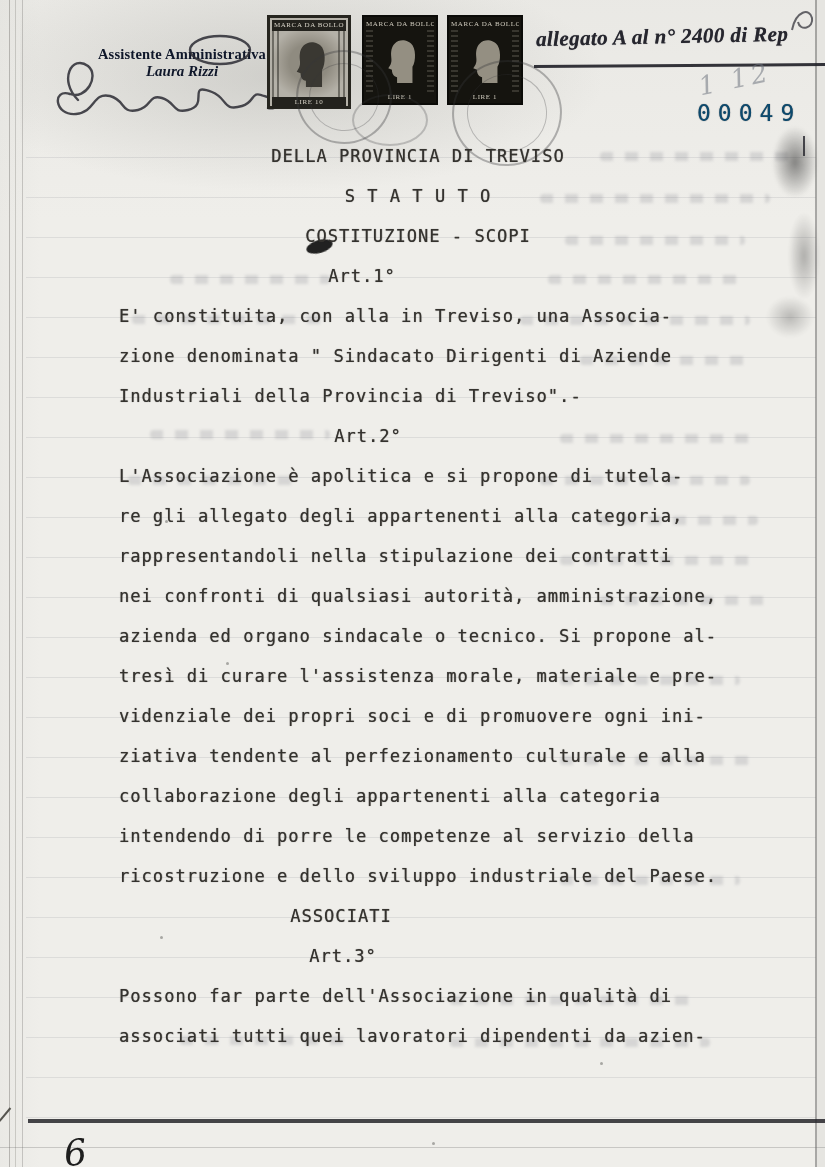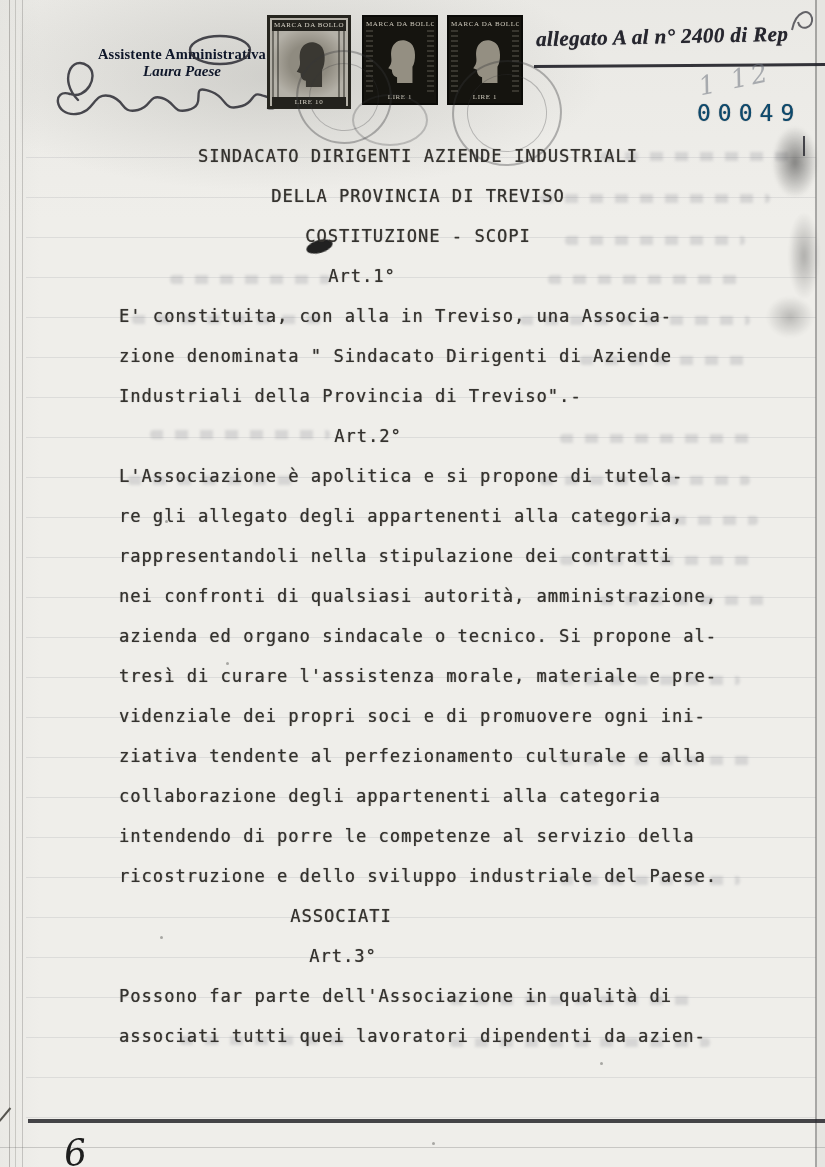--- a/index.html
+++ b/index.html
@@ -120,21 +120,21 @@
 <div class="g" style="left:600px;top:596px;width:170px"></div>
 <div class="g" style="left:560px;top:676px;width:180px"></div>
 <div class="g" style="left:560px;top:756px;width:190px"></div>
 <div class="g" style="left:560px;top:876px;width:180px"></div>
 <div class="g" style="left:450px;top:996px;width:250px"></div>
 <div class="g" style="left:180px;top:1036px;width:170px"></div>
 <div class="g" style="left:450px;top:1038px;width:260px"></div>
 
 <div class="admin-stamp">
   <div class="l1">Assistente Amministrativa</div>
-  <div class="l2">Laura Paese</div>
+  <div class="l2">Laura Rizzi</div>
 </div>
 <svg class="sig" width="250" height="100" viewBox="0 0 250 100">
   <g fill="none" stroke="#2c2c34" stroke-width="2.4" stroke-linecap="round" opacity=".85">
     <ellipse cx="172" cy="20" rx="30" ry="14"></ellipse>
     <path d="M30 70 C10 50 24 24 40 36 C52 46 38 70 22 64 C4 58 6 86 28 84 C48 82 44 62 62 66 C78 70 72 84 90 80 C104 77 100 64 114 68 C128 72 124 84 140 80 C162 75 138 52 164 62 C180 68 174 82 194 76 C208 72 202 60 216 66 L228 70"></path>
     <path d="M222 66 C234 72 230 80 220 78"></path>
   </g>
 </svg>
 
 <div class="stamp light">
@@ -184,22 +184,22 @@
 <div class="ink-blob"></div>
 
 <div class="speck" style="left:210px;top:396px"></div>
 <div class="speck" style="left:165px;top:520px"></div>
 <div class="speck" style="left:226px;top:662px"></div>
 <div class="speck" style="left:160px;top:936px"></div>
 <div class="speck" style="left:600px;top:1062px"></div>
 <div class="speck" style="left:432px;top:1142px"></div>
 
 <div class="doc">
-  <div class="c">SINDACATO DIRIGENTI AZIENDE INDUSTRIALI</div>
   <div class="c">DELLA PROVINCIA DI TREVISO</div>
+  <div class="c">S T A T U T O</div>
   <div class="c">COSTITUZIONE - SCOPI</div>
   <div class="c oA1">Art.1°</div>
   <div>E' constituita, con alla in Treviso, una Associa-</div>
   <div>zione denominata " Sindacato Dirigenti di Aziende</div>
   <div>Industriali della Provincia di Treviso".-</div>
   <div class="c oA2">Art.2°</div>
   <div>L'Associazione è apolitica e si propone di tutela-</div>
   <div>re gli allegato degli appartenenti alla categoria,</div>
   <div>rappresentandoli nella stipulazione dei contratti</div>
   <div>nei confronti di qualsiasi autorità, amministrazione,</div>

